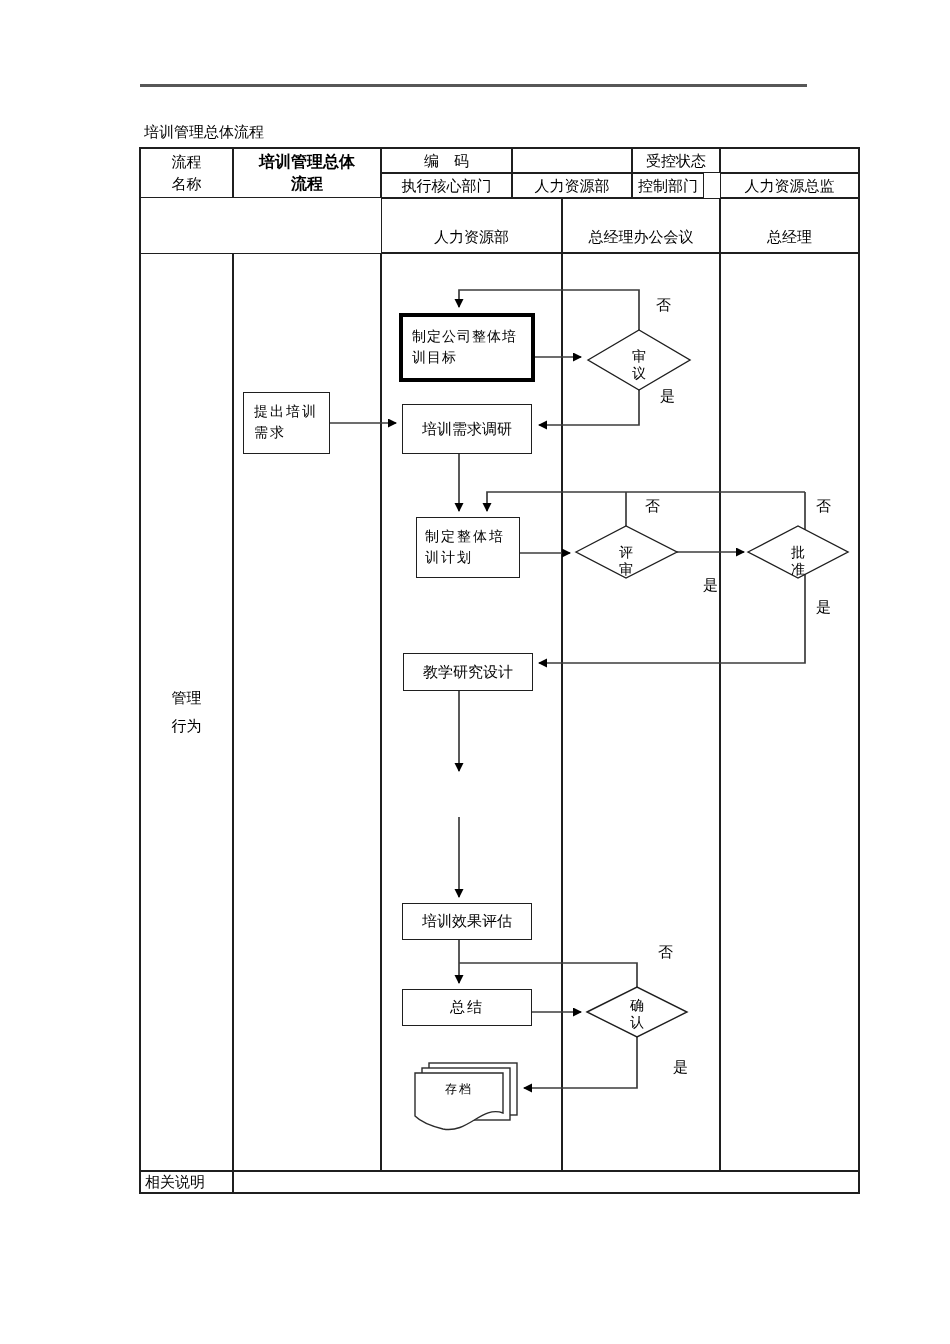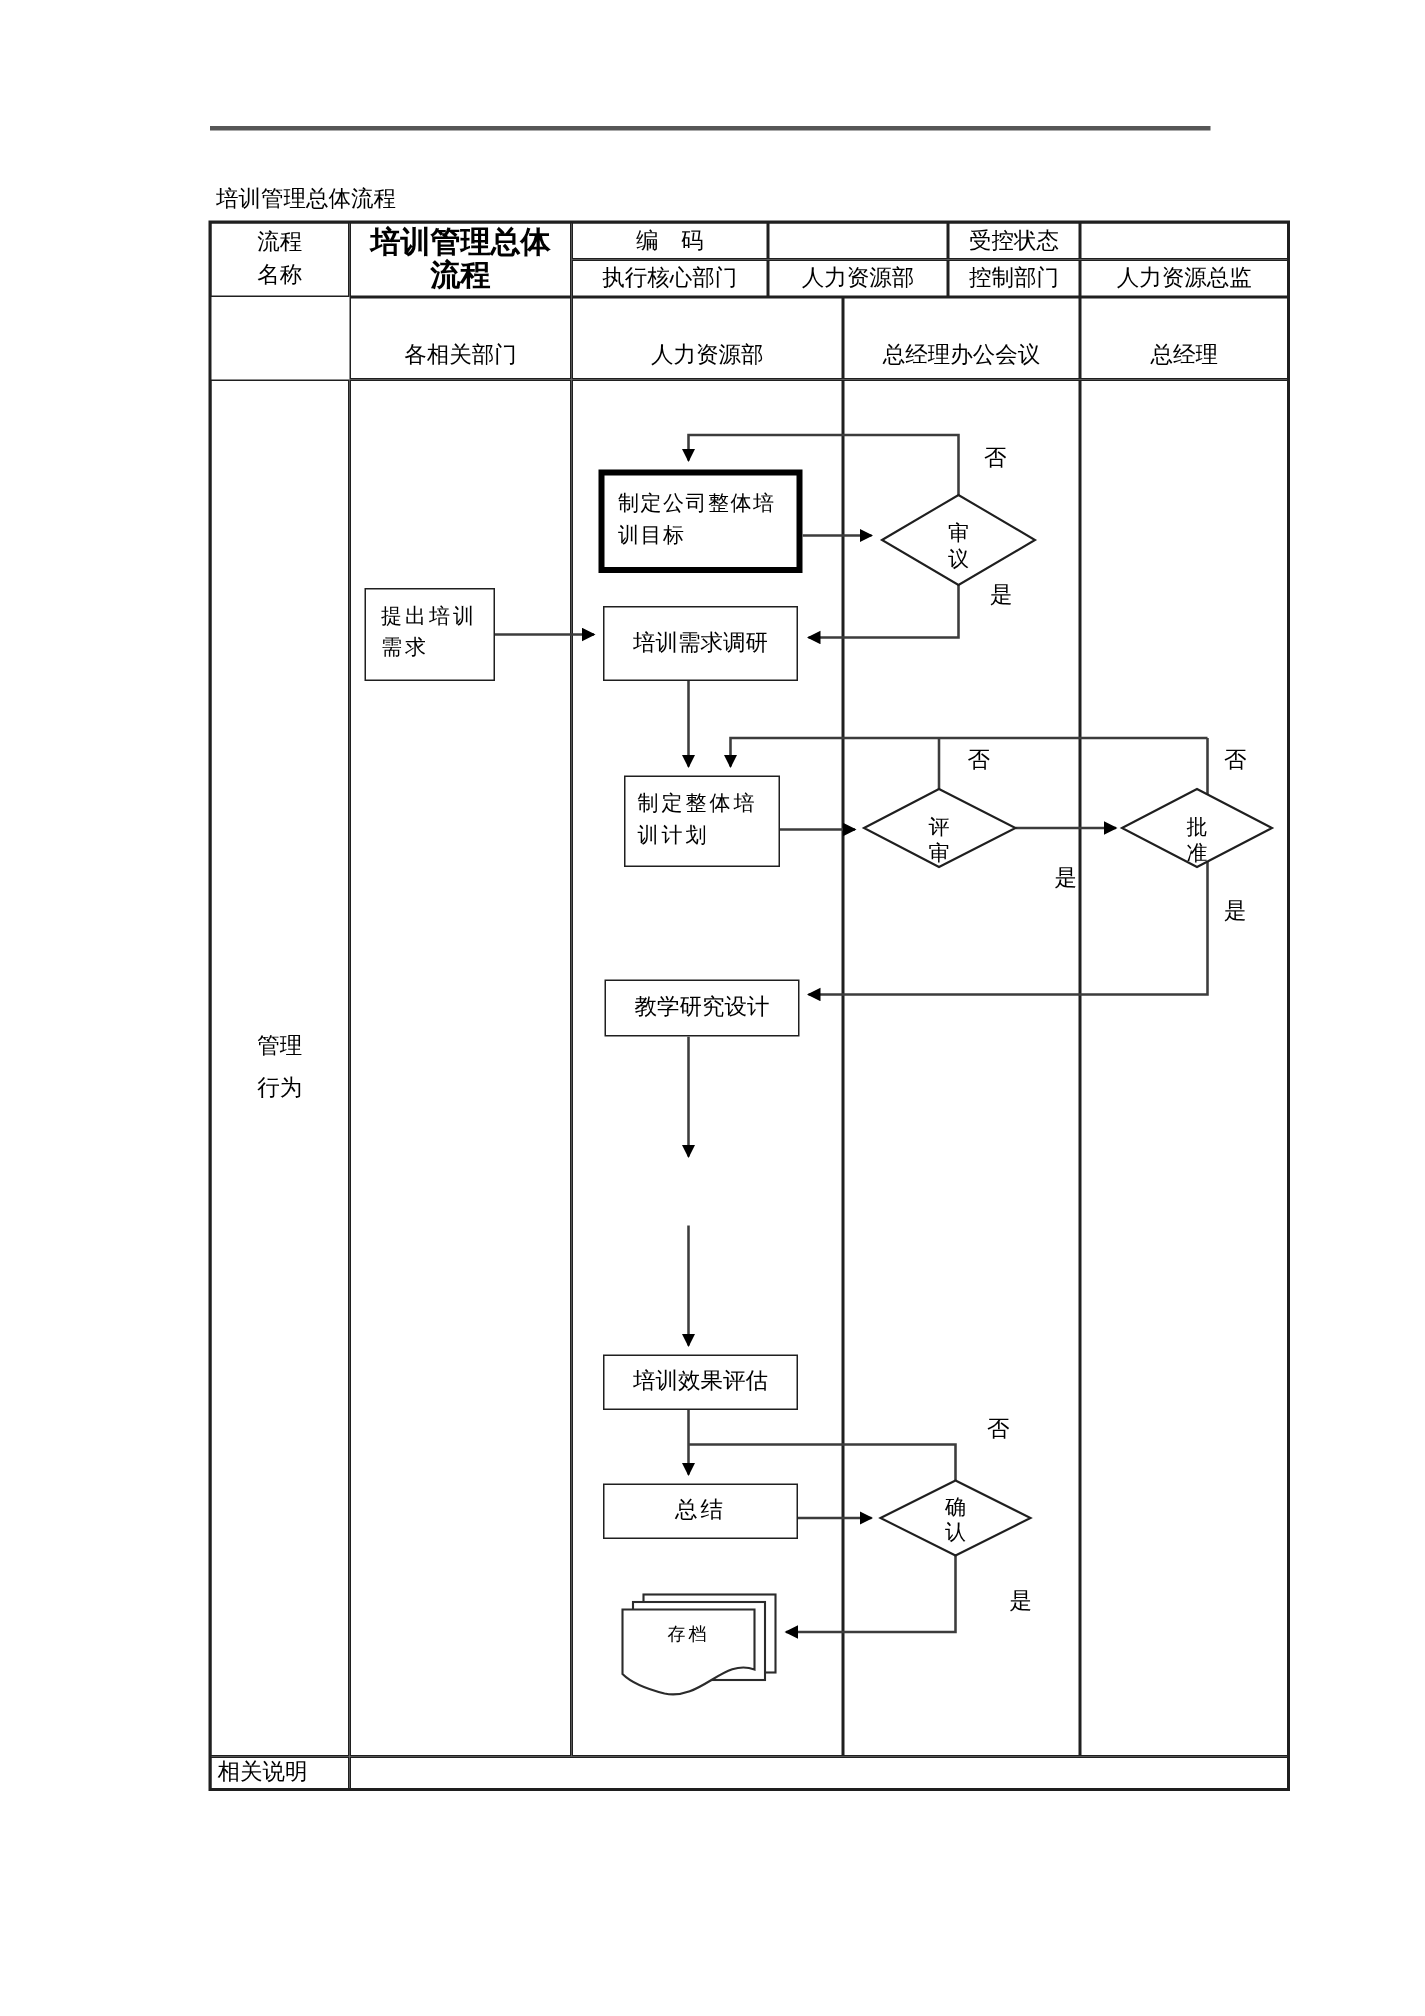--- a/index.html
+++ b/index.html
@@ -9,21 +9,21 @@
   }
   .top-rule{position:absolute;left:140px;top:84px;width:667px;height:3px;background:#575757;}
   .doc-title{position:absolute;left:144px;top:123px;font-size:15px;white-space:pre-line;}
   .table-outline{position:absolute;left:139px;top:147px;width:721px;height:1047px;
     border:2px solid #1f1f1f;box-sizing:border-box;}
   .cell{
     position:absolute;border:1px solid #1f1f1f;box-sizing:border-box;
     display:flex;align-items:center;justify-content:center;text-align:center;
     font-size:15px;line-height:22px;white-space:pre-line;z-index:1;
   }
-  .cell.bold{font-weight:bold;font-size:20px;}
+  .cell.bold{font-weight:bold;font-size:16px;}
   .cell.bottom{align-items:flex-end;padding-bottom:4px;}
   .cell.leftpad{justify-content:flex-start;padding-left:4px;text-align:left;}
   .cell.tall{line-height:28px;}
   .flow-svg{position:absolute;left:0;top:0;z-index:2;pointer-events:none;}
   .node{
     position:absolute;background:#fff;border:1.5px solid #1f1f1f;box-sizing:border-box;
     font-size:14px;line-height:21px;white-space:pre-line;z-index:3;
   }
   .node.center{display:flex;align-items:center;justify-content:center;font-size:15px;}
   .node.ml{padding:8px 3px 0 10px;letter-spacing:2px;}
@@ -46,24 +46,23 @@
   <div class="cell" style="left:140px;top:148px;width:93px;height:50px;">流程
 名称</div>
   <div class="cell bold" style="left:233px;top:148px;width:148px;height:50px;">培训管理总体
 流程</div>
   <div class="cell" style="left:381px;top:148px;width:131px;height:25px;">编　码</div>
   <div class="cell" style="left:512px;top:148px;width:120px;height:25px;"></div>
   <div class="cell" style="left:632px;top:148px;width:88px;height:25px;">受控状态</div>
   <div class="cell" style="left:720px;top:148px;width:139px;height:25px;"></div>
   <div class="cell" style="left:381px;top:173px;width:131px;height:25px;">执行核心部门</div>
   <div class="cell" style="left:512px;top:173px;width:120px;height:25px;">人力资源部</div>
-  <div class="cell" style="left:632px;top:173px;width:88px;height:25px;">控制部门</div>
+  <div class="cell" style="left:632px;top:173px;width:72px;height:25px;">控制部门</div>
   <div class="cell" style="left:720px;top:173px;width:139px;height:25px;">人力资源总监</div>
 
-  <div class="cell bottom" style="left:233px;top:198px;width:148px;height:55px;">各相关部门</div>
   <div class="cell bottom" style="left:381px;top:198px;width:181px;height:55px;">人力资源部</div>
   <div class="cell bottom" style="left:562px;top:198px;width:158px;height:55px;">总经理办公会议</div>
   <div class="cell bottom" style="left:720px;top:198px;width:139px;height:55px;">总经理</div>
 
   <div class="cell tall" style="left:140px;top:253px;width:93px;height:918px;">管理
 行为</div>
   <div class="cell" style="left:233px;top:253px;width:148px;height:918px;"></div>
   <div class="cell" style="left:381px;top:253px;width:181px;height:918px;"></div>
   <div class="cell" style="left:562px;top:253px;width:158px;height:918px;"></div>
   <div class="cell" style="left:720px;top:253px;width:139px;height:918px;"></div>

